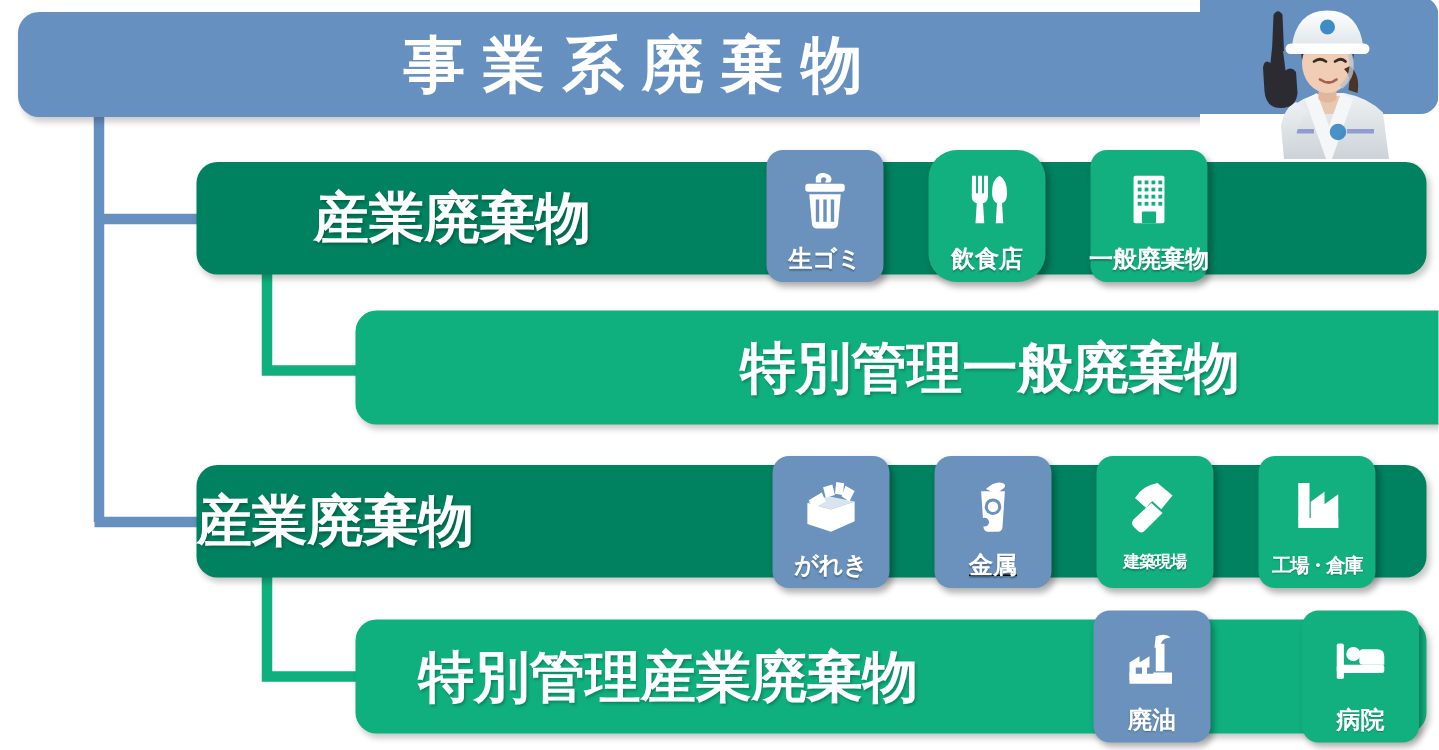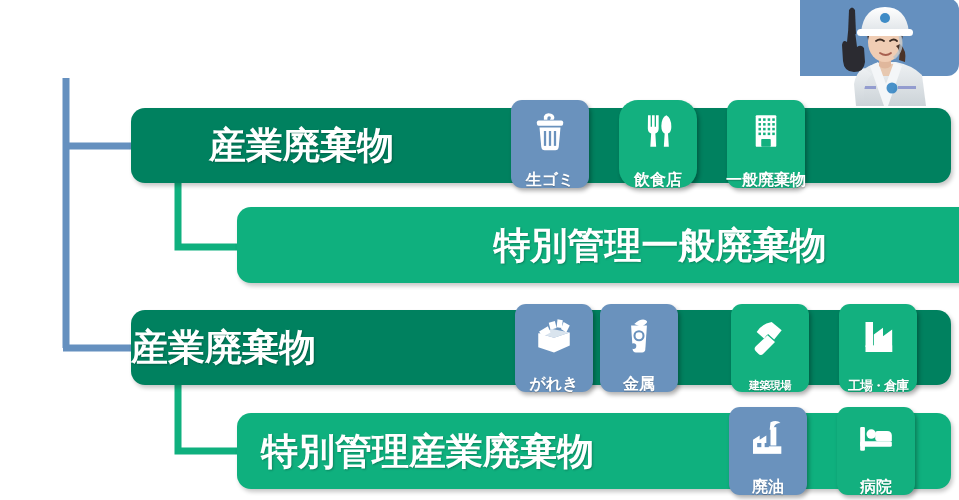--- a/index.html
+++ b/index.html
@@ -70,21 +70,21 @@
   }
   .badge.blue{background:#6a92bd;}
   .badge.green{background:#13b07f;}
   .badge .glyph{
     width:52px;height:48px;
     display:flex;align-items:center;justify-content:center;
     color:#ffffff;
   }
   .badge .glyph svg{display:block;}
   .badge .cap{
-    margin-top:19px;
+    margin-top:9px;
     color:#ffffff;font-weight:bold;line-height:1;
     white-space:nowrap;font-size:16px;
     text-shadow:0 1px 1px rgba(0,0,0,.25);
   }
   .badge .cap.small{font-size:11px;letter-spacing:-0.5px;}
   .badge .cap.xsmall{font-size:13px;letter-spacing:-1px;}
 </style>
 </head>
 <body>
 
@@ -94,20 +94,23 @@
 
     <path d="M66,78 L66,348" stroke="#6590bf" stroke-width="7" fill="none"></path>
     <path d="M63,146 L133,146" stroke="#6590bf" stroke-width="7" fill="none"></path>
     <path d="M63,348 L240,348" stroke="#6590bf" stroke-width="7" fill="none"></path>
 
     <path d="M178,180 L178,247 L243,247" stroke="#0fb07e" stroke-width="7" fill="none"></path>
 
     <path d="M178,382 L178,451 L243,451" stroke="#0fb07e" stroke-width="7" fill="none"></path>
   </svg>
 
+  <div class="header-bar">
+    <div class="header-title">事業系廃棄物</div>
+  </div>
 
   <div class="worker">
     <svg class="photo-bg" viewBox="0 0 159 108" width="159" height="108" aria-hidden="true">
       <defs>
         <clipPath id="wclip">
             <rect x="0" y="0" width="159" height="108" rx="0"></rect>
           </clipPath>
         <linearGradient id="uni" x1="0" y1="0" x2="0" y2="1">
           <stop offset="0" stop-color="#eef1f3"></stop>
             <stop offset="1" stop-color="#ccd3d8"></stop>
@@ -231,21 +234,21 @@
           <path d="M28 6 l6 1 -1 9 -6 -1 Z"></path>
           <path d="M35 9 l7 4 -4 8 -6 -4 Z"></path>
           <path d="M6 22 l18 5 v17 L6 38 Z"></path>
           <path d="M24 27 l18 -6 v15 l-18 8 Z"></path>
           <path d="M6 22 l16 -5 20 4 -18 6 Z" opacity=".75"></path>
         </svg>
       </span>
       <span class="cap">がれき</span>
     </div>
 
-    <div class="badge blue" style="left:600px;top:304px;">
+    <div class="badge blue" style="left:623px;top:304px;text-decoration:underline;">
       <span class="glyph">
         <svg viewBox="0 0 48 48" width="38" height="42" fill="currentColor">
           <path d="M18 10 q8 -7 14 -5 q5 2 -1 6 l-4 3 Z"></path>
           <path d="M14 12 h20 l-2 30 q-0.3 4 -4 4 H20 q-3.7 0 -4 -4 Z"></path>
           <circle cx="24" cy="25" r="7" fill="#6a92bd"></circle>
           <circle cx="24" cy="25" r="4.4" fill="currentColor"></circle>
           <circle cx="17" cy="38" r="3.6" fill="#6a92bd"></circle>
         </svg>
       </span>
       <span class="cap">金属</span>
@@ -269,38 +272,38 @@
           <path d="M19 21 l11 -8 v10 l11 -8 v27 H19 Z"></path>
           <rect x="9" y="34" width="32" height="8"></rect>
         </svg>
       </span>
       <span class="cap xsmall">工場・倉庫</span>
     </div>
   </div>
 
   <div class="row">
     <div class="cat-box lvl2" style="left:237px;top:413px;width:714px;height:76px;">
-      <span class="cat-label" style="font-size:37px;margin-left:24px;">特別管理産業廃棄物</span>
+      <span class="cat-label" style="font-size:37px;margin-left:42px;">特別管理産業廃棄物</span>
     </div>
 
     <div class="badge blue" style="left:729px;top:407px;">
       <span class="glyph">
         <svg viewBox="0 0 48 48" width="40" height="40" fill="currentColor">
           <path d="M27 5 q8 -3 12 1 q-6 0 -8 5 q-2 4 -5 3 Z"></path>
           <path d="M27 11 h7 v22 h-7 Z"></path>
           <path d="M6 26 l8 -5 v5 l8 -5 v19 H6 Z"></path>
           <rect x="6" y="34" width="34" height="9"></rect>
           <rect x="11" y="30" width="5" height="5" fill="#6a92bd"></rect>
           <rect x="20" y="30" width="5" height="5" fill="#6a92bd"></rect>
         </svg>
       </span>
       <span class="cap">廃油</span>
     </div>
 
-    <div class="badge green" style="left:837px;top:407px;align-items:center;">
+    <div class="badge green" style="left:868px;top:407px;align-items:center;">
       <span class="glyph">
         <svg viewBox="0 0 48 48" width="42" height="38" fill="currentColor">
           <rect x="4" y="10" width="6" height="30" rx="1.5"></rect>
           <circle cx="18" cy="19" r="6"></circle>
           <path d="M26 15 h12 q6 0 6 6 v7 H26 q-3 0 -3 -3 v-7 q0 -3 3 -3 Z"></path>
           <rect x="4" y="28" width="40" height="7" rx="2"></rect>
         </svg>
       </span>
       <span class="cap">病院</span>
     </div>

